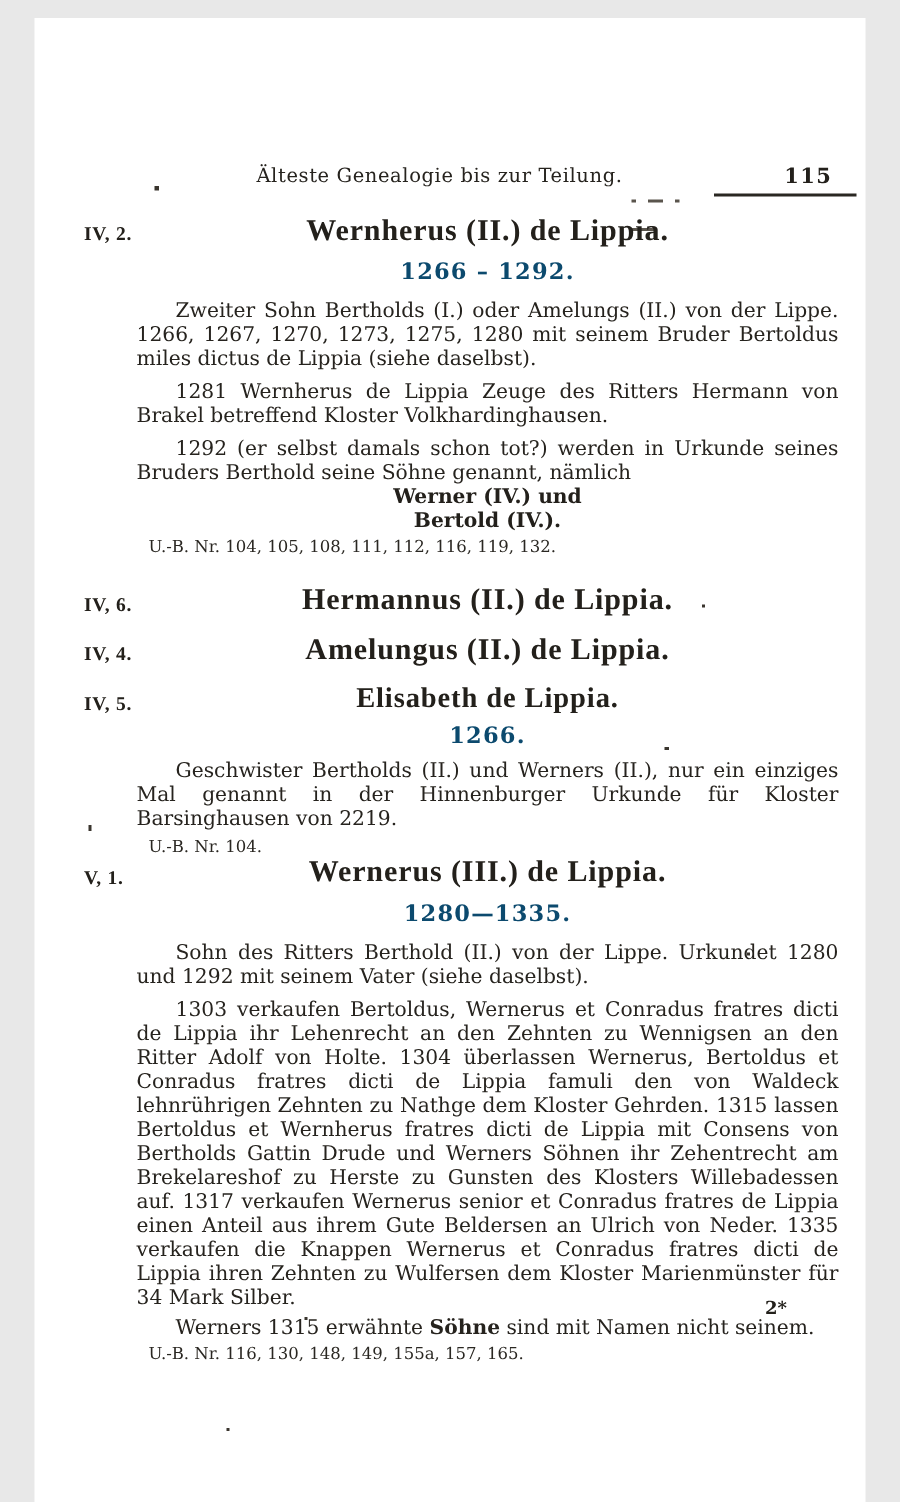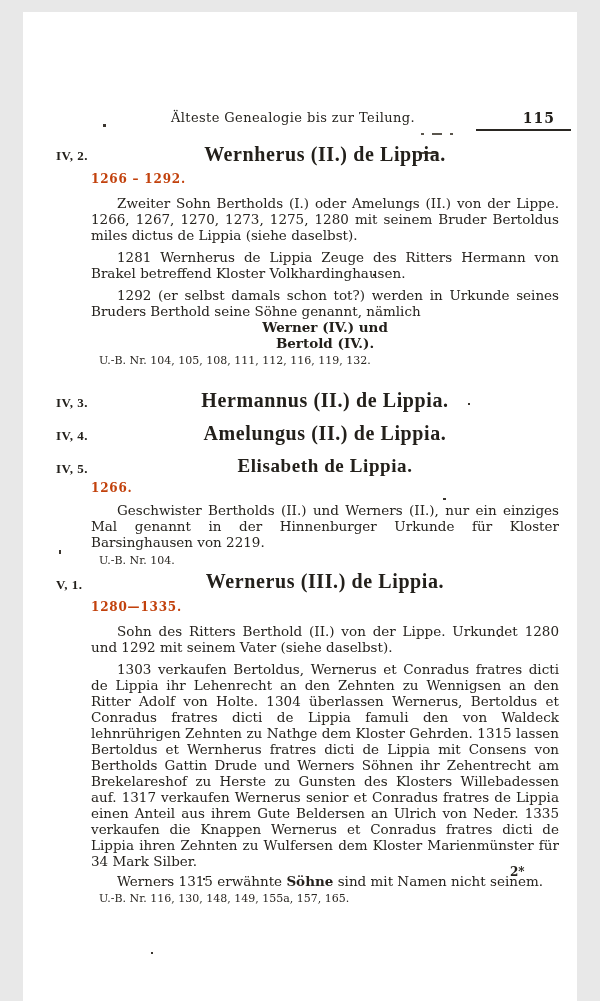--- a/index.html
+++ b/index.html
@@ -68,23 +68,24 @@
     font-family:"Liberation Serif", serif;
     font-weight:bold;
     font-size:20px;
     text-align:center;
     letter-spacing:0.6px;
     color:#23201b;
     margin:0;
   }
   .section-dates{
     font-weight:bold;
-    font-size:12px;
+    font-size:15px;
+    text-align:center;
     letter-spacing:0.8px;
-    color:#c2410c;
+    color:#0c4a6e;
     margin:0;
   }
   .body-par{
     margin:0;
     font-size:13.5px;
     line-height:16px;
     text-align:justify;
     text-indent:26px;
     color:#26231e;
   }
@@ -121,21 +122,21 @@
   <div class="running-header">
     <div class="running-title">Älteste Genealogie bis zur Teilung.</div>
     <div class="pencil-marks">
       <span class="pm-dot"></span><span class="pm-dash"></span><span class="pm-dot"></span><span class="pm-long"></span>
     </div>
     <div class="page-number">115</div>
     <div class="page-number-rule"></div>
   </div>
 
   <div class="margin-label" style="top:136px;">IV, 2.</div>
-  <div class="margin-label" style="top:383px;">IV, 3.</div>
+  <div class="margin-label" style="top:383px;">IV, 6.</div>
   <div class="margin-label" style="top:416px;">IV, 4.</div>
   <div class="margin-label" style="top:449px;">IV, 5.</div>
   <div class="margin-label" style="top:565px;">V, 1.</div>
 
   <div class="col" style="top:131px;">
     <h2 class="section-title">Wernherus (II.) de Lippia.</h2>
     <p class="section-dates" style="margin-top:6px;">1266 – 1292.</p>
     <p class="body-par" style="margin-top:9px;">Zweiter Sohn Bertholds (I.) oder Amelungs (II.) von der Lippe.  1266, 1267, 1270, 1273, 1275, 1280 mit seinem Bruder Bertoldus miles dictus de Lippia (siehe daselbst).</p>
     <p class="body-par" style="margin-top:6px;">1281 Wernherus de Lippia Zeuge des Ritters Hermann von Brakel betreffend Kloster Volkhardinghausen.</p>
     <p class="body-par" style="margin-top:6px;">1292 (er selbst damals schon tot?) werden in Urkunde seines Bruders Berthold seine Söhne genannt, nämlich</p>

